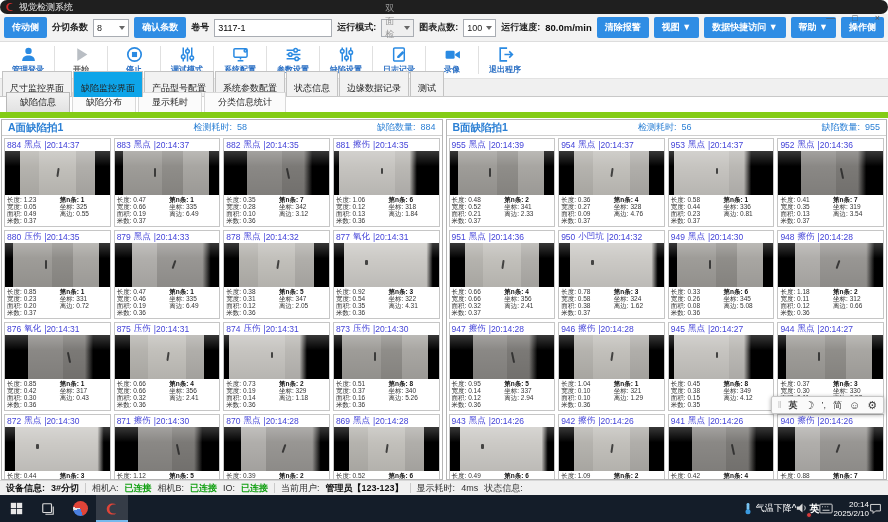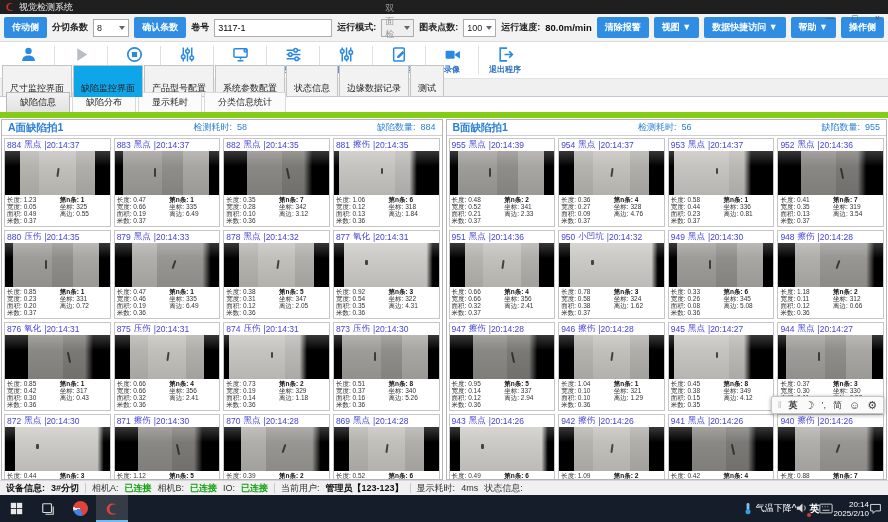--- a/index.html
+++ b/index.html
@@ -1,20 +1,20 @@
 <!DOCTYPE html>
 <html><head>
 <meta charset="utf-8">
 <style>
   * { box-sizing: border-box; margin: 0; padding: 0; }
   html,body { width:888px; height:522px; overflow:hidden; font-family:"Liberation Sans","DejaVu Sans",sans-serif; background:#fff; }
   #app { display:flex; flex-direction:column; height:100%; position:relative; }
 
   
-  .titlebar { height:14px; background:#1f1f1f; display:flex; align-items:center; padding:0 5px; gap:4px; flex:0 0 auto; }
+  .titlebar { height:14px; background:#1f1f1f; display:flex; align-items:center; padding:0 5px; gap:4px; flex:0 0 auto;border-radius:7px; }
   .titlebar .t-title { color:#e8e8e8; font-size:9px; }
   .winctrl { position:absolute; top:13px; right:8px; display:flex; gap:17px; z-index:30; }
   .winctrl span { color:#555; font-size:9px; line-height:10px; cursor:default; }
 
   
   .toolbar { height:28px; background:#f3f3f3; border-bottom:1px solid #ddd; display:flex; align-items:center; gap:5px; padding:0 4px; flex:0 0 auto; }
   .tb-label { font-size:9px; font-weight:bold; color:#222; white-space:nowrap; }
   .btn-blue { background:#2f8de4; color:#fff; font-size:9px; font-weight:bold; border:none; border-radius:2px; padding:4px 8px; white-space:nowrap; cursor:pointer; }
   .combo { display:flex; align-items:center; justify-content:space-between; background:#fff; border:1px solid #a9adb3; height:18px; font-size:9px; padding:0 3px; color:#222; }
   .combo .arr { width:0; height:0; border-left:3px solid transparent; border-right:3px solid transparent; border-top:4px solid #666; margin-left:4px; }
@@ -25,21 +25,21 @@
   
   .ribbon { height:37px; background:#fff; border-bottom:1px solid #e2e2e2; display:flex; align-items:center; padding:0 2px; flex:0 0 auto;text-align:right; }
   .rbtn { width:52px; height:35px; display:flex; flex-direction:column; align-items:center; justify-content:center; gap:1px; cursor:pointer; }
   .rbtn svg { width:17px; height:17px; }
   .rbtn .rlabel { font-size:8px; color:#2a6fc4; font-weight:bold; white-space:nowrap; }
   .rbtn .rlabel.gray { color:#555; }
   .vsep { width:1px; height:28px; background:#e0e0e0; flex:0 0 auto; }
 
   
   .tabstrip { height:18px; background:#f0f0f0; display:flex; align-items:flex-end; padding:2px 2px 0 2px; border-bottom:1px solid #c8c8c8; flex:0 0 auto; }
-  .tab { font-size:9px; color:#222; background:#f2f2f2; border:1px solid #c3c3c3; border-bottom:none; padding:16px 7px 1px 7px; margin-right:1px; cursor:pointer; white-space:nowrap; }
+  .tab { font-size:9px; color:#222; background:#f2f2f2; border:1px solid #c3c3c3; border-bottom:none; padding:10px 7px 1px 7px; margin-right:1px; cursor:pointer; white-space:nowrap; }
   .tab.active { background:#0ea5e9; position:relative; margin-bottom:-1px; padding-bottom:2px; }
 
   
   .subtabs { height:21px; background:#fff; border-bottom:6px solid #84cc16; display:flex; align-items:flex-end; padding:2px 6px 0 6px; gap:2px; flex:0 0 auto; }
   .subtab { font-size:9px; color:#222; padding:3px 13px; border:1px solid #d9d9d9; border-bottom:none; background:#fbfbfb; cursor:pointer; white-space:nowrap; }
   .subtab.active { background:linear-gradient(#f2f2f2,#e2e2e2); border-color:#b8b8b8; }
 
   
   .panels { flex:1; min-height:0; display:flex; gap:3px; padding:1px 1px 0 1px; position:relative; }
   .panel { flex:1; border:1px solid #b5b5b5; display:flex; flex-direction:column; min-width:0; background:#fff; }

